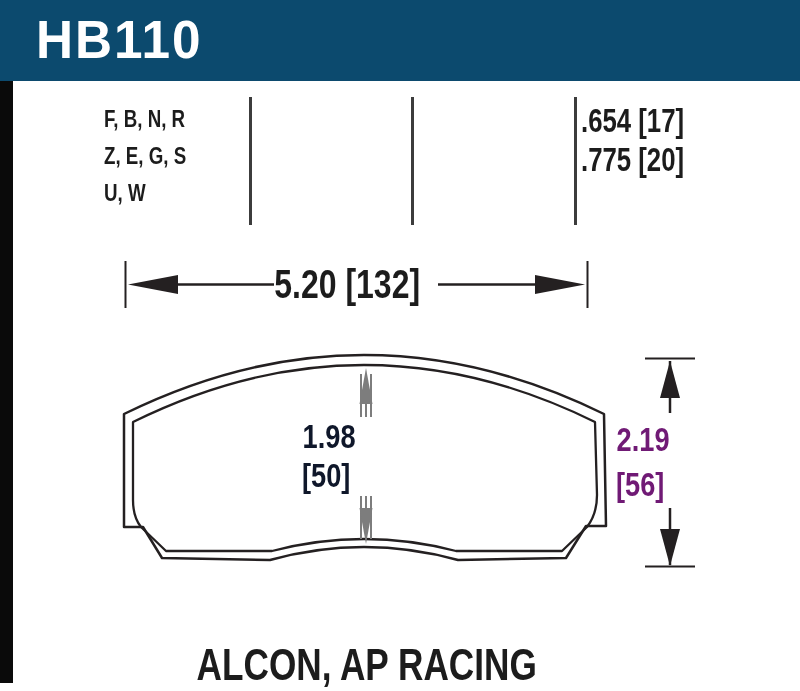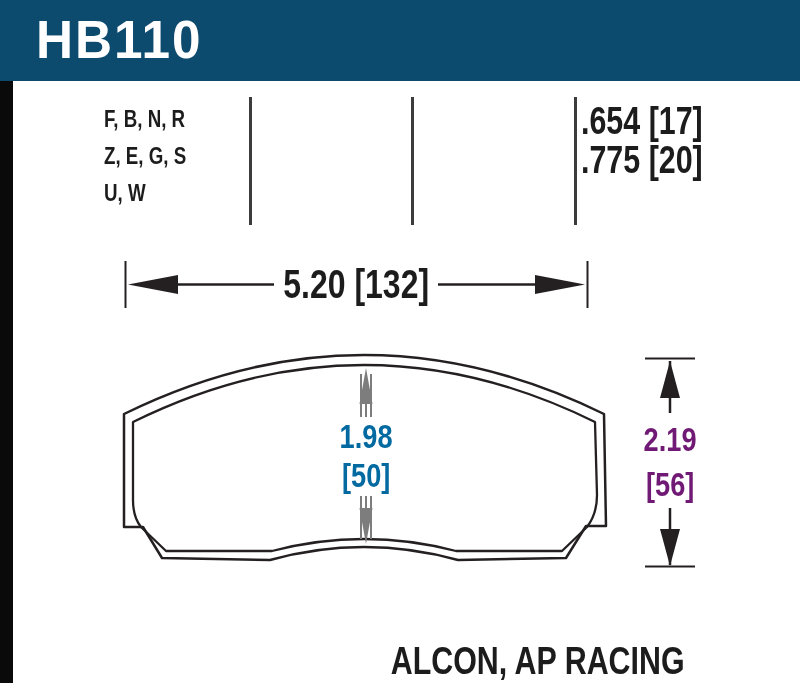--- a/index.html
+++ b/index.html
@@ -9,31 +9,31 @@
     overflow:hidden;
   }
   .edge-bar { position:absolute; left:0; top:0; width:13px; height:683px; background:#0a0a0a; }
   .header-bar { position:absolute; left:0; top:0; width:800px; height:81px; background:#0c4a6e; }
   .part-no {
     position:absolute; left:36px; top:8px; color:#ffffff; font-size:54px;
     letter-spacing:2px; display:inline-block; transform:scaleX(0.95); transform-origin:0 0;
     white-space:nowrap;
   }
   .compounds { position:absolute; left:104px; top:100px; font-size:24px; line-height:37px; }
-  .thickness { position:absolute; left:581px; top:101px; font-size:39px; line-height:39px; }
+  .thickness { position:absolute; left:581px; top:101px; font-size:33px; line-height:39px; }
   .cx { display:block; transform:scaleX(0.78); transform-origin:0 50%; white-space:nowrap; }
   .cxc { display:inline-block; transform:scaleX(0.8); transform-origin:50% 50%; white-space:nowrap; }
   .divider { position:absolute; top:97px; height:128px; width:3px; background:#3c3c3c; }
   .d1 { left:249px; } .d2 { left:411px; } .d3 { left:574px; }
   .drawing { position:absolute; left:0; top:0; width:800px; height:691px; }
-  .dim-label { position:absolute; text-align:center; }
+  .dim-label { position:absolute; text-align:left; }
   .width-label { left:256px; top:262px; width:200px; font-size:40px; }
-  .center-label { left:296px; top:417px; width:140px; font-size:34px; line-height:39px; color:#0369a1; }
+  .center-label { left:296px; top:417px; width:140px; font-size:34px; line-height:39px; color:#0f172a; }
   .right-label { left:610px; top:417px; width:120px; font-size:34px; line-height:45px; color:#701a75; }
-  .footer-label { position:absolute; left:13px; top:640px; width:708px; text-align:right; font-size:38px; }
+  .footer-label { position:absolute; left:13px; top:640px; width:708px; text-align:center; font-size:44px; }
   
   .stroke-dark { stroke:#242021; fill:none; }
   .fill-dark { fill:#242021; stroke:none; }
   .stroke-gray { stroke:#7d7d7d; fill:none; }
   .fill-gray { fill:#7d7d7d; stroke:none; }
 </style>
 </head>
 <body>
 
 <div class="page">

